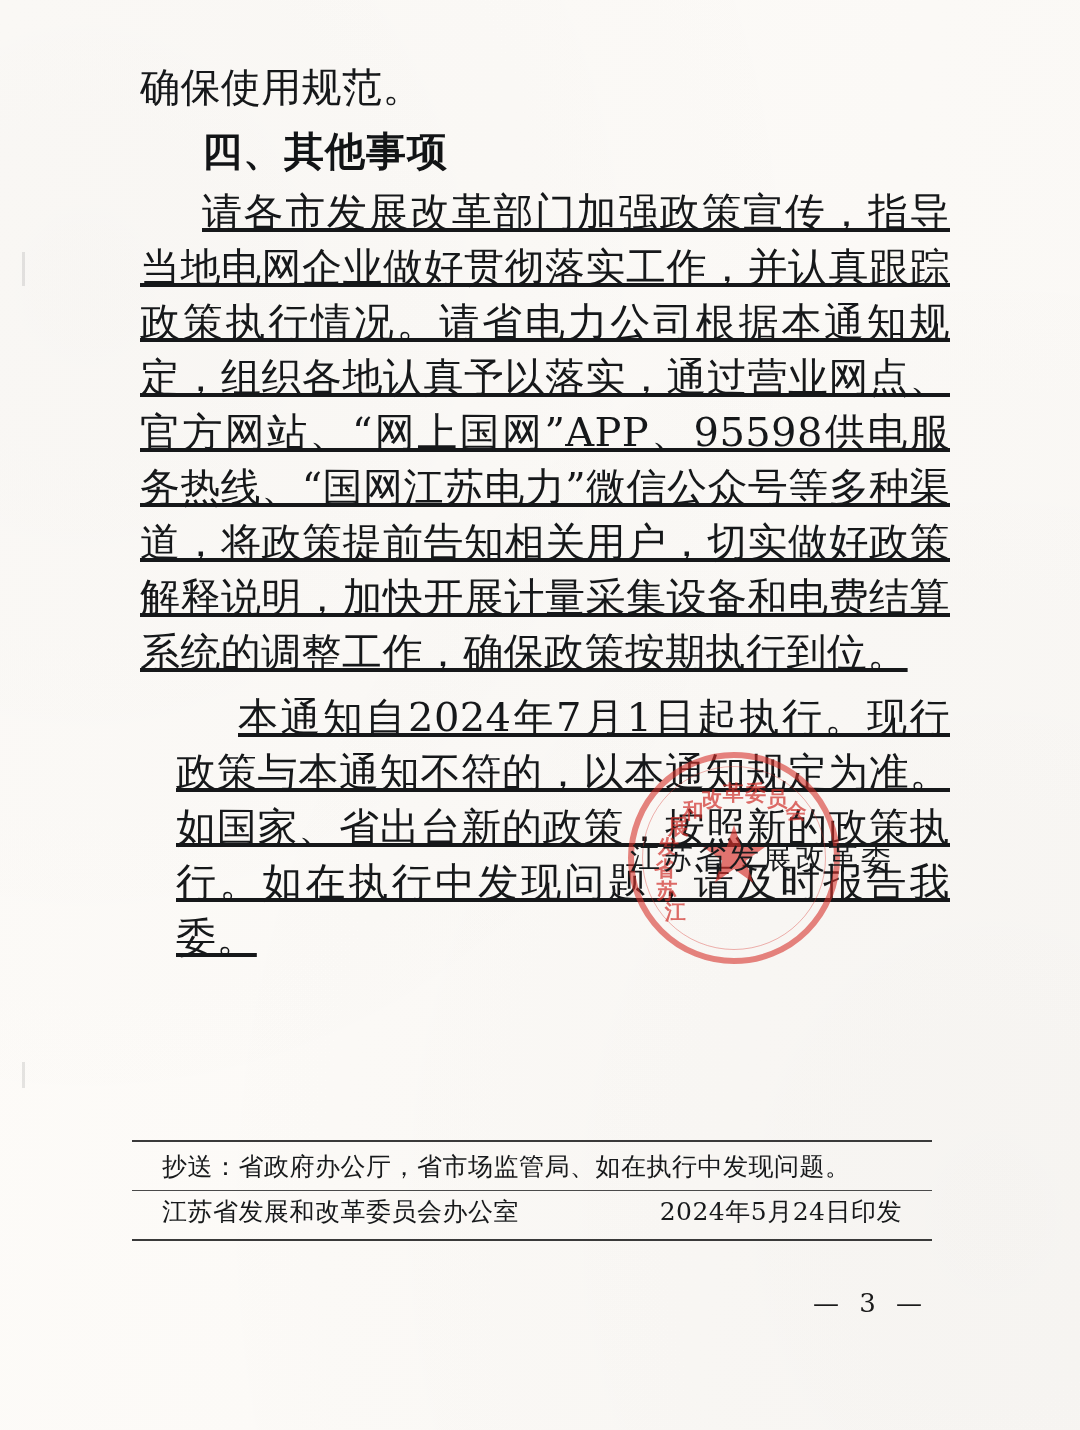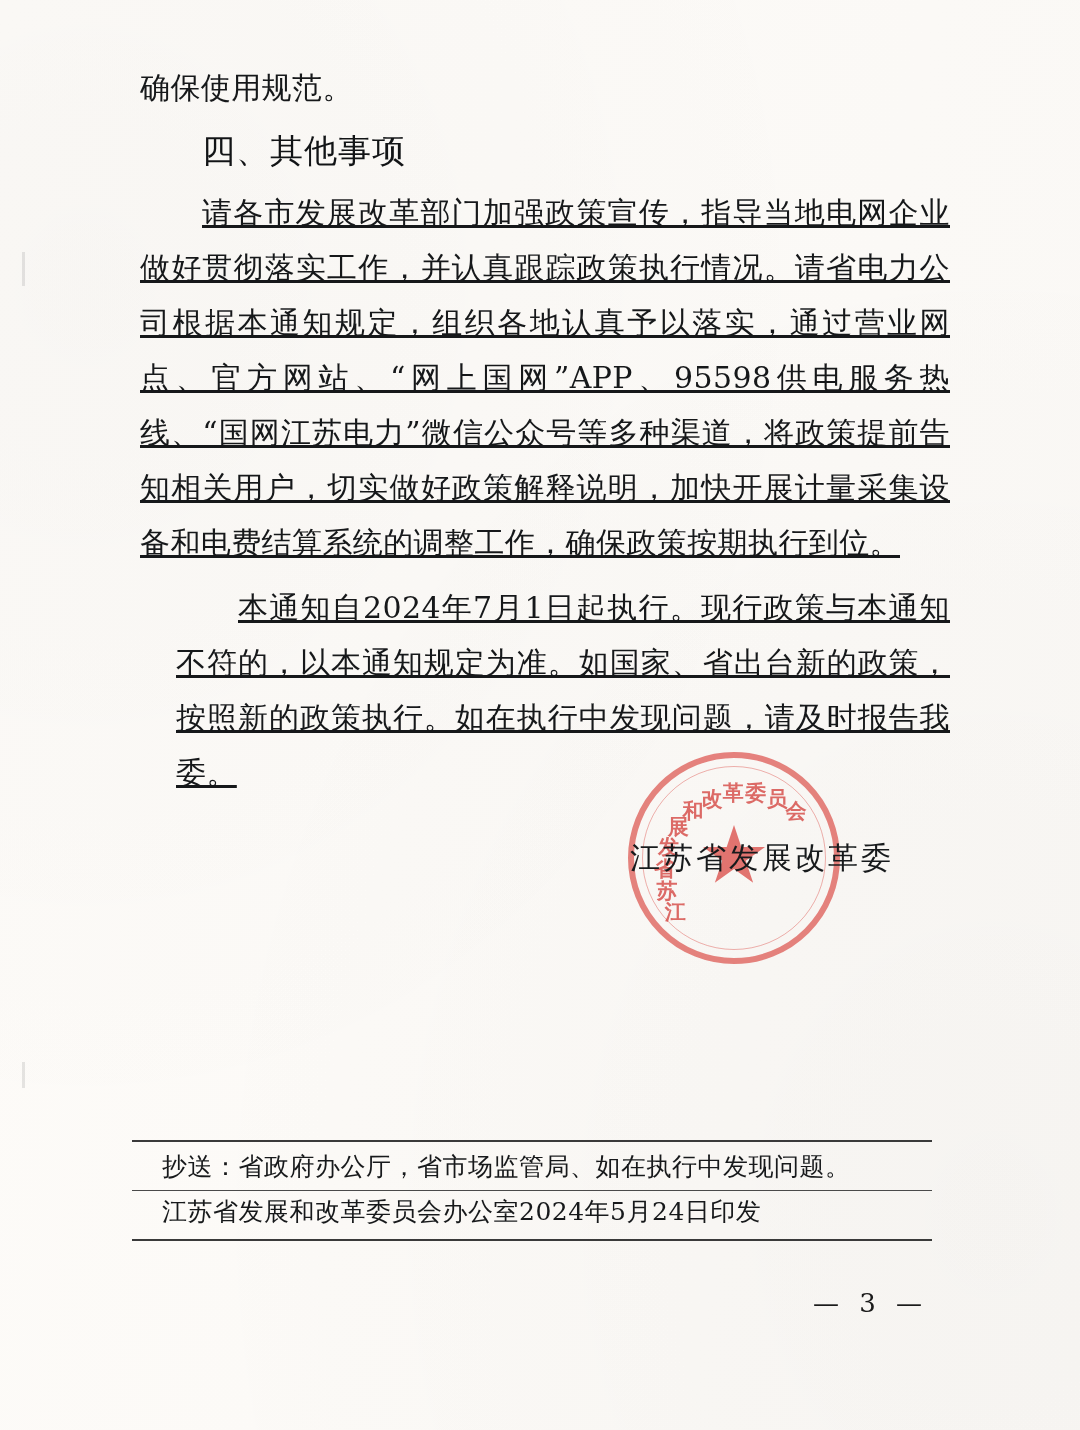--- a/index.html
+++ b/index.html
@@ -28,34 +28,34 @@
       radial-gradient(ellipse at 92% 85%, rgba(0,0,0,0.02), rgba(0,0,0,0) 60%);
     pointer-events: none;
   }
   .content {
     position: absolute;
     left: 140px;
     top: 60px;
     width: 810px;
   }
   .body-text {
-    font-size: 30px;
+    font-size: 40px;
     line-height: 55px;
     letter-spacing: 0.4px;
     text-align: justify;
     text-justify: inter-ideograph;
     color: #16181a;
   }
   .first-line {
     margin: 0 0 0 0;
   }
   .section-heading {
-    font-size: 33px;
+    font-size: 40px;
     line-height: 56px;
-    font-weight: normal;
+    font-weight: bold;
     margin: 8px 0 0 0;
     text-indent: 62px;
     letter-spacing: 1px;
     color: #121416;
   }
   .para {
     margin: 6px 0 0 0;
     text-indent: 62px;
     text-decoration: underline;
   }
@@ -144,20 +144,21 @@
     align-items: center;
     height: 48px;
     font-size: 25px;
     letter-spacing: 0.5px;
     color: #17191b;
   }
   .footer-row .cc-label {
     padding-left: 30px;
   }
   .footer-row.issuer {
+    justify-content: space-between;
     padding: 0 30px 8px 30px;
     box-sizing: border-box;
   }
   .page-number {
     position: absolute;
     right: 152px;
     top: 1288px;
     font-size: 26px;
     letter-spacing: 6px;
     color: #1a1a1a;

